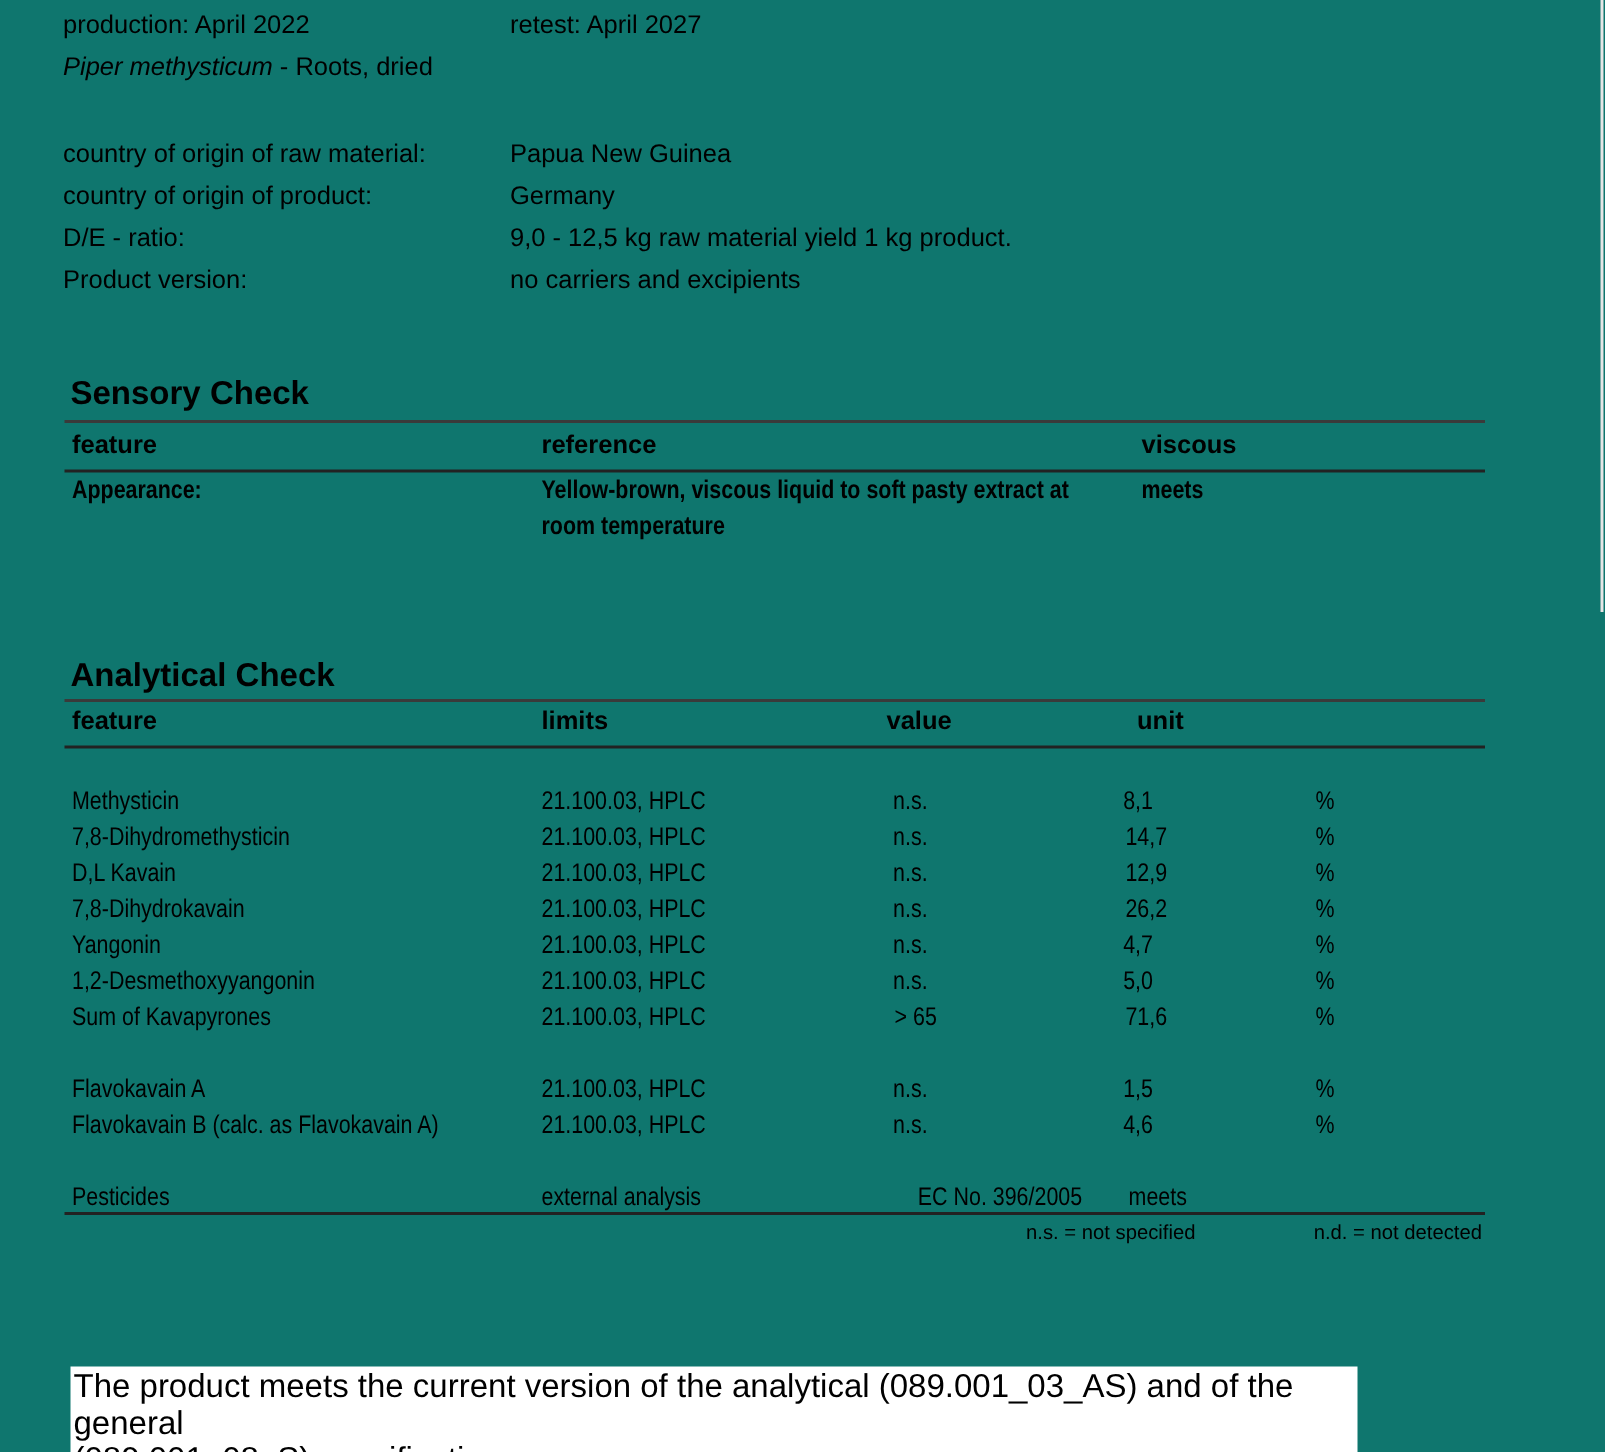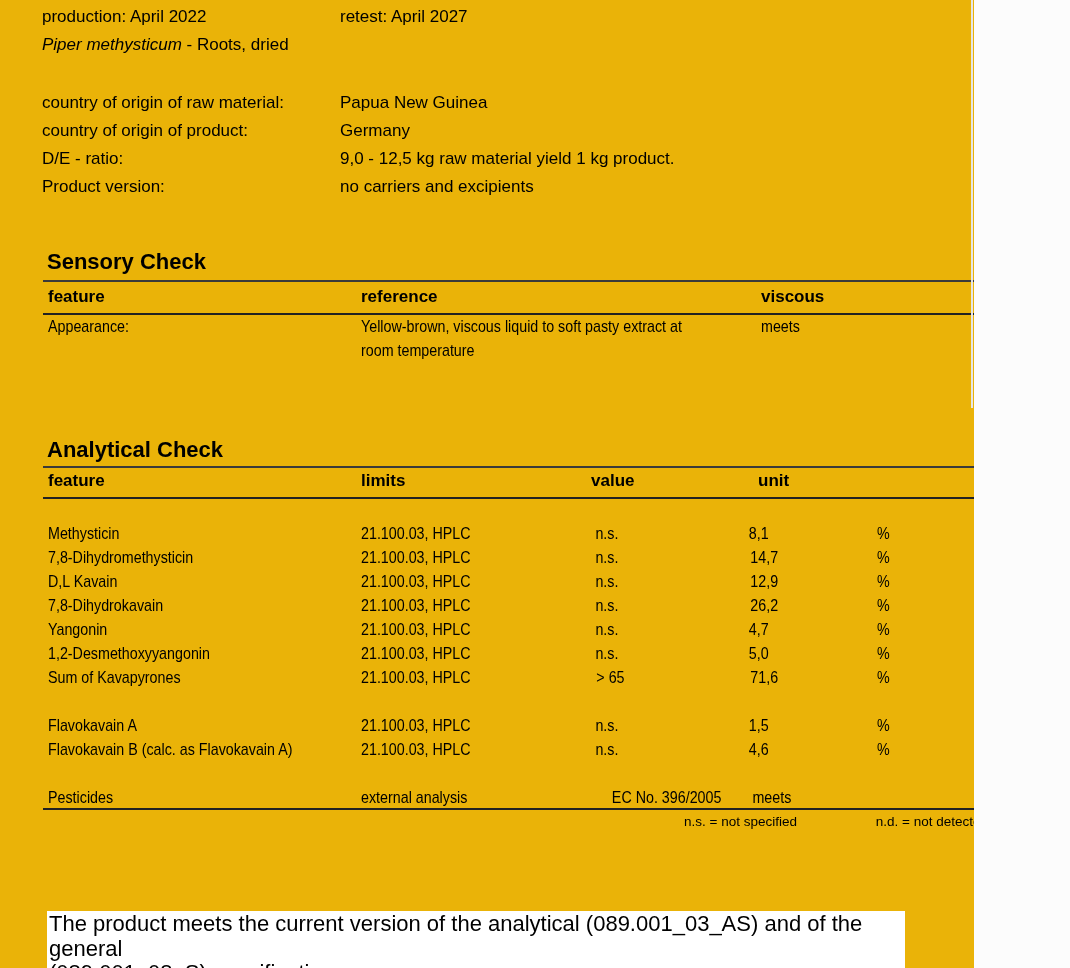--- a/index.html
+++ b/index.html
@@ -3,21 +3,21 @@
 <meta charset="utf-8">
 <style>
   html,body{margin:0;padding:0;}
   body{
     width:1070px;height:968px;
     background:#fcfcfc;
     font-family:"Liberation Sans", sans-serif;
     color:#000;
     -webkit-font-smoothing:antialiased;
   }
-  .page{position:relative;width:974px;height:968px;background:#eab308;overflow:hidden;}
+  .page{position:relative;width:1070px;height:968px;background:#0f766e;overflow:hidden;}
 
   
   .cond{display:inline-block;transform:scaleX(0.84);transform-origin:0 50%;white-space:nowrap;}
   .condR{display:inline-block;transform:scaleX(0.84);transform-origin:100% 50%;white-space:nowrap;}
   .condML{display:block;width:560px;transform:scaleX(0.84);transform-origin:0 0;white-space:pre-line;}
 
   
   .info{position:absolute;left:42px;top:3px;font-size:17px;line-height:28px;}
   .info-row{display:grid;grid-template-columns:298px auto;}
   .info-spacer{height:30px;}
@@ -87,21 +87,21 @@
   </div>
 
   <div class="section-title" style="top:248px;">Sensory Check</div>
   <div class="rule rule1" style="top:280px;"></div>
   <div class="thead grid-s" style="top:287px;">
     <div class="cell-pad">feature</div>
     <div>reference</div>
     <div>viscous</div>
   </div>
   <div class="rule rule2" style="top:313px;"></div>
-  <div class="trows" style="top:315px;">
+  <div class="trows" style="top:315px;font-weight:bold;">
     <div class="grid-s trow-tall">
       <div class="cell-pad"><span class="cond">Appearance:</span></div>
       <div>
           <span class="condML">Yellow-brown, viscous liquid to soft pasty extract at
 room temperature</span>
         </div>
       <div><span class="cond">meets</span></div>
     </div>
   </div>
 

